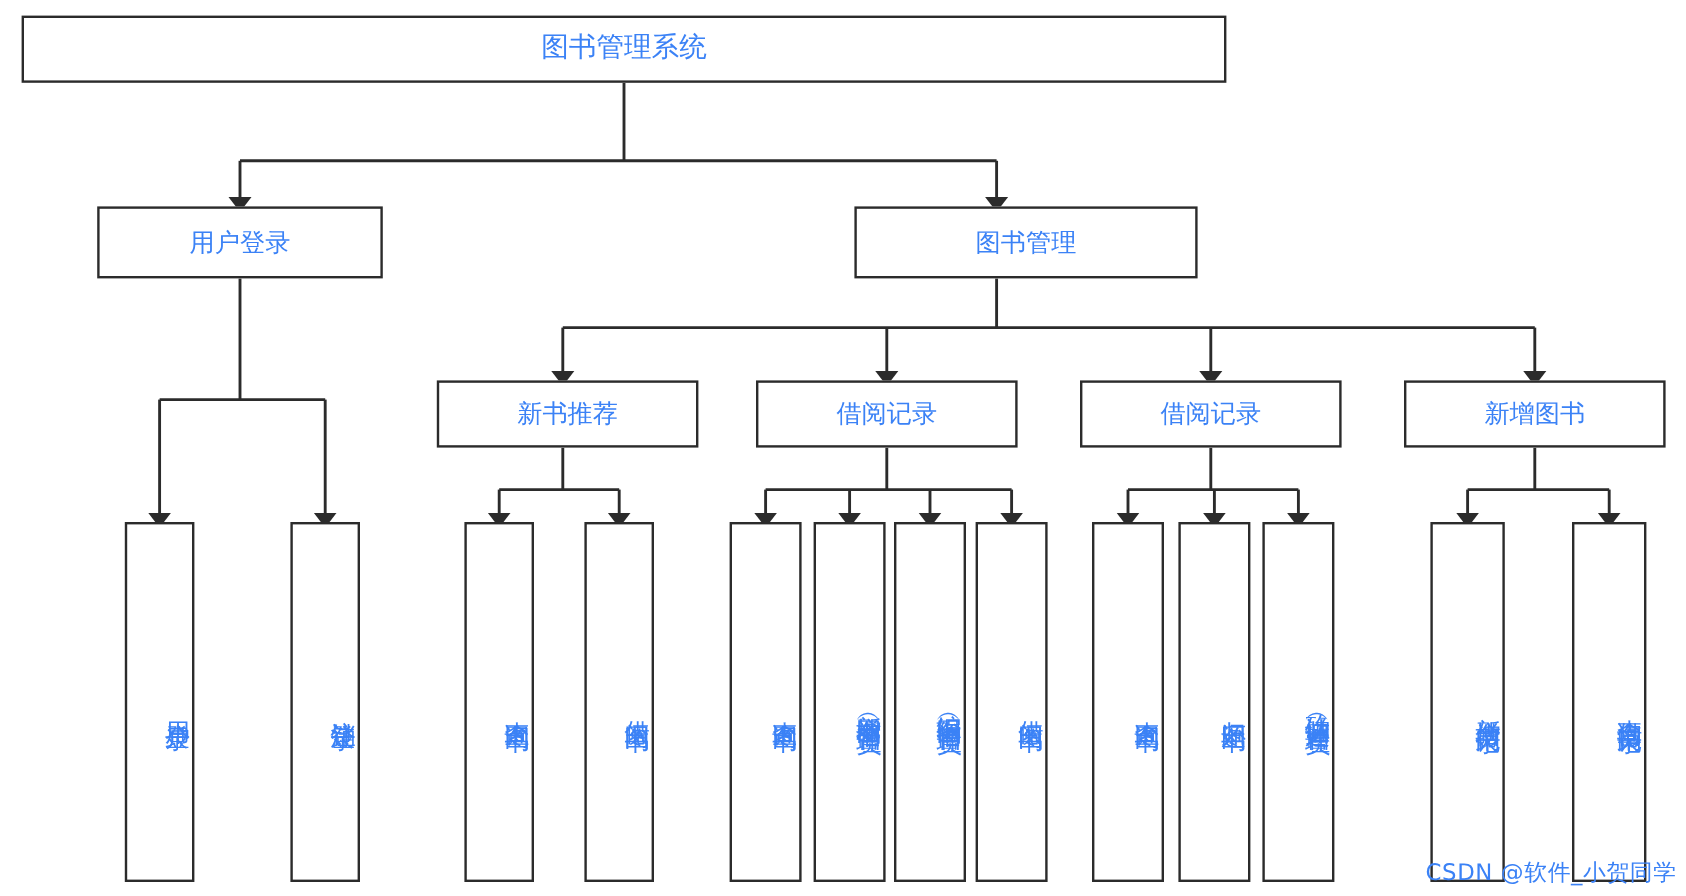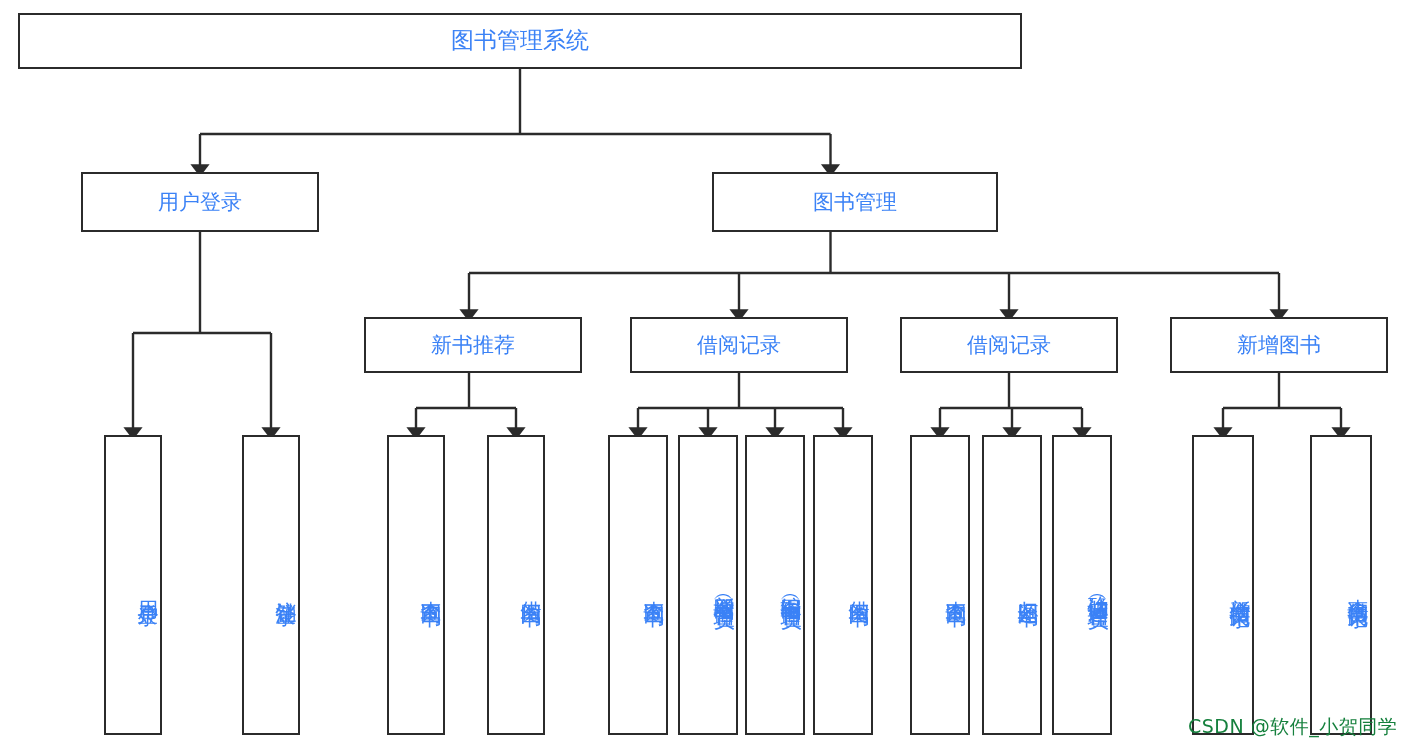--- a/index.html
+++ b/index.html
@@ -174,16 +174,16 @@
   <div class="node leaf" style="left: 1052px; top: 435px; width: 60px; height: 300px;">
     <span class="leaf-label">确认归还（管理员）</span>
   </div>
   <div class="node leaf" style="left: 1192px; top: 435px; width: 62px; height: 300px;">
     <span class="leaf-label">新增借阅记录</span>
   </div>
   <div class="node leaf" style="left: 1310px; top: 435px; width: 62px; height: 300px;">
     <span class="leaf-label">查询借阅记录</span>
   </div>
 
-  <div class="watermark" style="left: 1188px; top: 714px; color: #15803d;">
+  <div class="watermark" style="left: 1188px; top: 714px; color: #3b82f6;">
     <span>CSDN @软件_小贺同学</span>
   </div>
 </div>
 
 </body></html>

